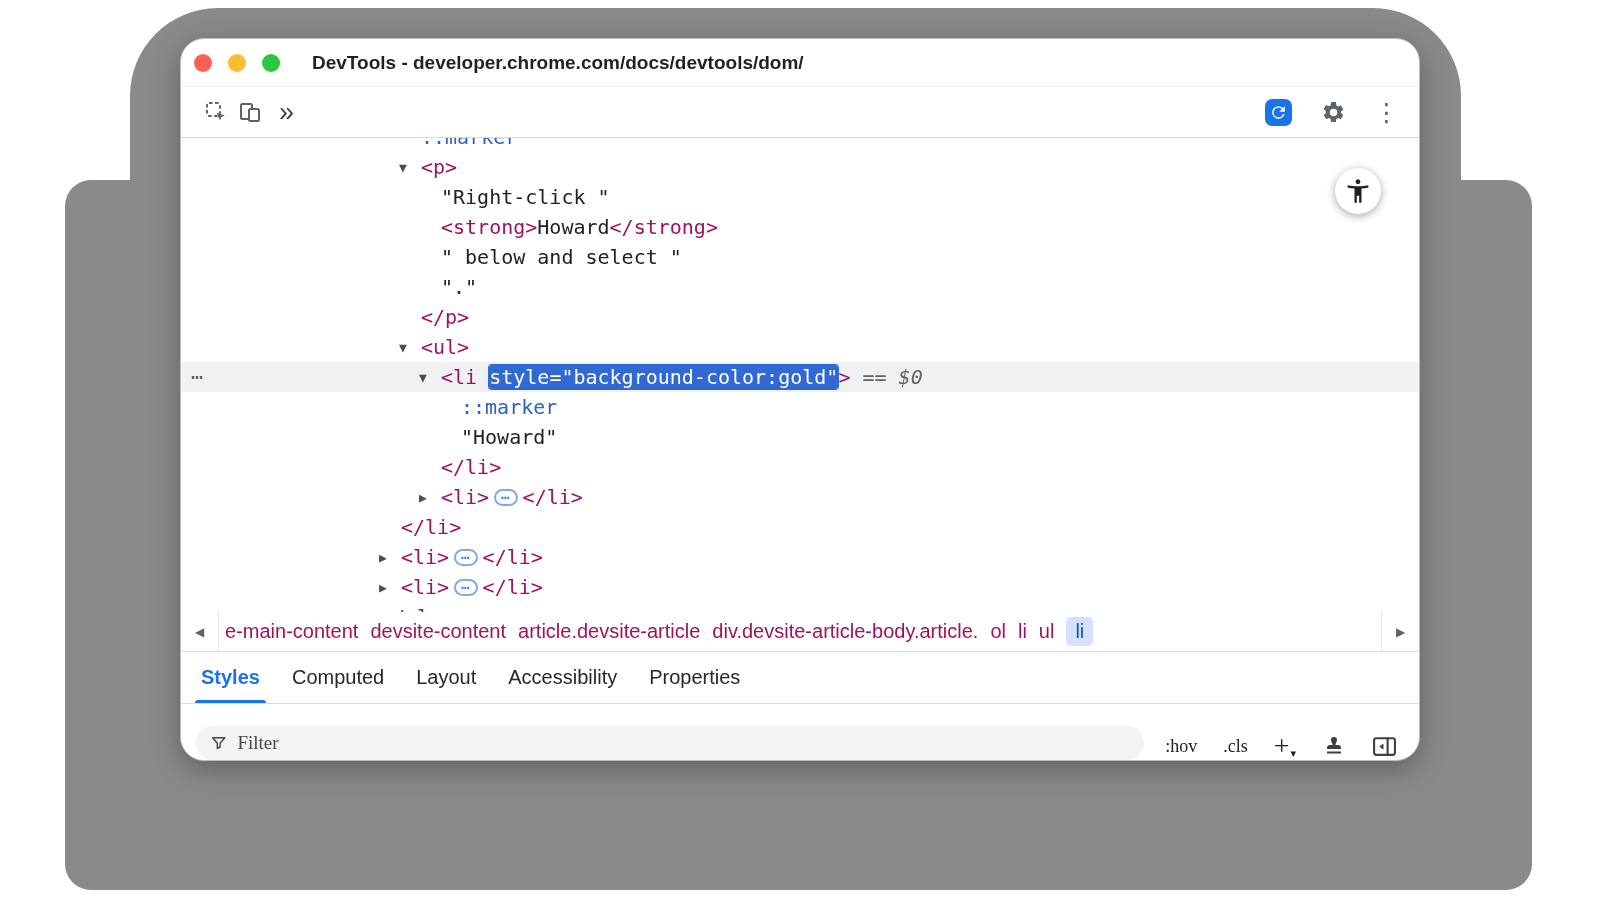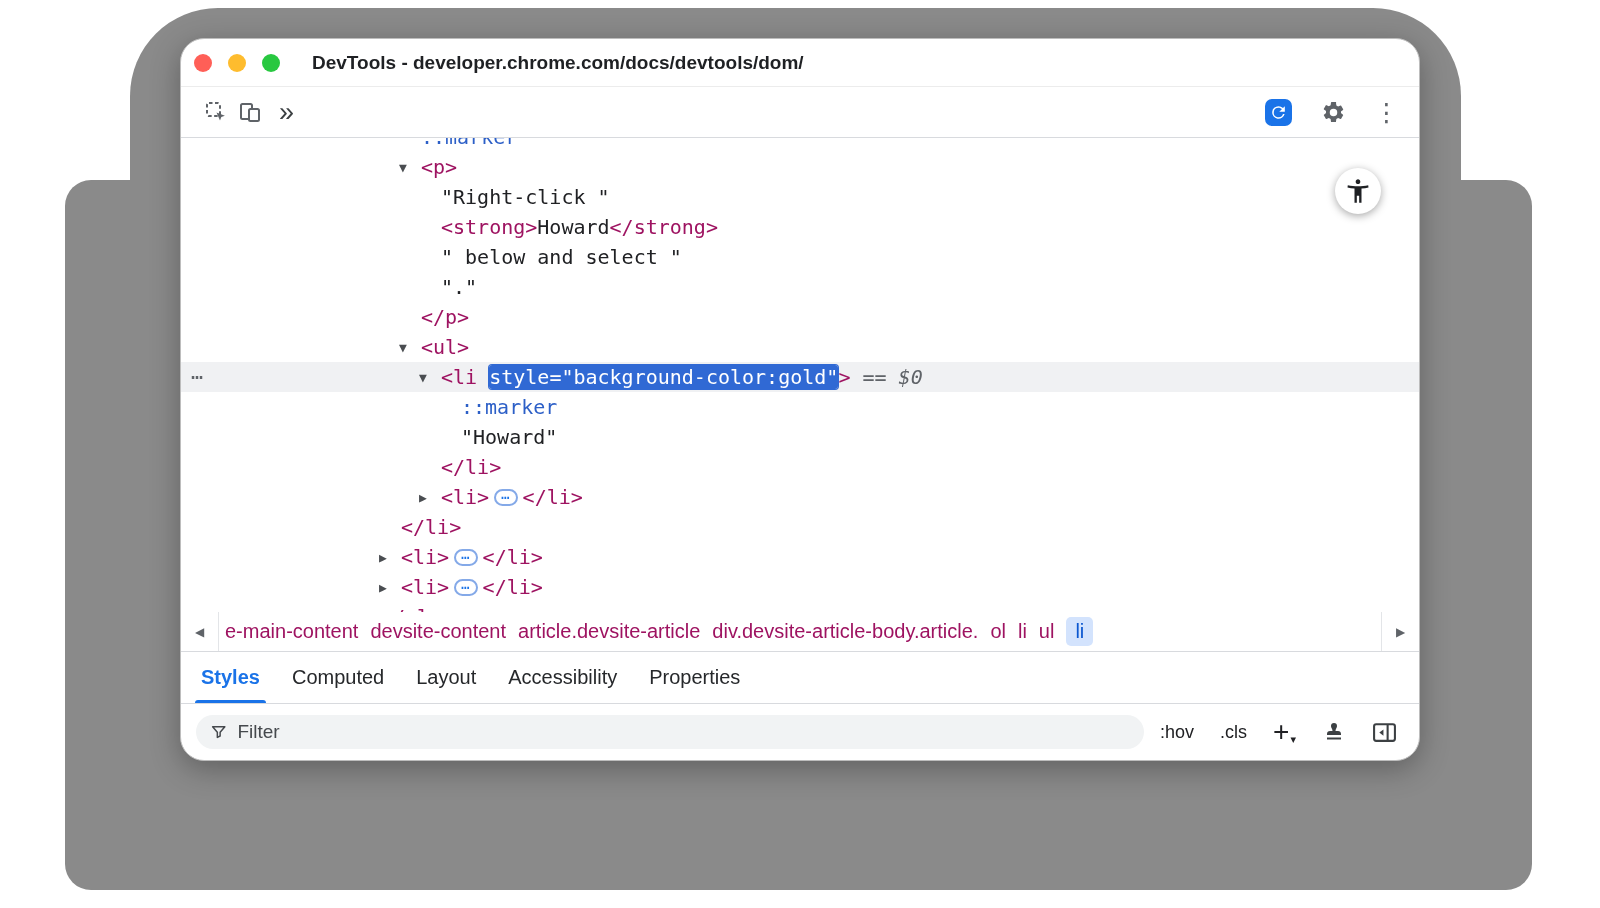--- a/index.html
+++ b/index.html
@@ -79,21 +79,21 @@
 
   
   .stabs { flex:0 0 52px; display:flex; align-items:stretch; border-bottom:1px solid #d8dade; padding-left:4px; }
   .stab { position:relative; display:flex; align-items:center; padding:0 16px; font-size:20px;
           color:#26282b; cursor:pointer; white-space:nowrap; }
   .stab.active { color:#1a73e8;font-weight:bold; }
   .stab.active::after { content:""; position:absolute; left:10px; right:10px; bottom:0; height:3px;
                         border-radius:3px 3px 0 0; background:#1a73e8; }
 
   
-  .filterbar { flex:0 0 56px; display:flex; align-items:center; padding:0 22px 0 15px; }
+  .filterbar { flex:0 0 56px; display:flex; align-items:flex-end; padding:0 22px 0 15px;font-family:Liberation Serif, serif; }
   .filter-input { width:948px; height:34px; background:#f1f3f4; border-radius:17px;
                   display:flex; align-items:center; gap:10px; padding:0 14px; }
   .filter-input input { border:none; outline:none; background:transparent; font-size:19px;
                         color:#202124; width:100%; font-family:inherit; }
   .filter-input input::placeholder { color:#45494d; opacity:1; }
   .ftools { margin-left:auto; display:flex; align-items:center; gap:26px; color:#202124; }
   .ftool-label { font-size:18px; cursor:pointer; }
   .plus { display:flex; align-items:flex-start; font-size:28px; line-height:1; cursor:pointer; }
   .caret { font-size:11px; margin-top:16px; margin-left:1px; }
   .ftools .icon-btn { width:auto; height:auto; }

